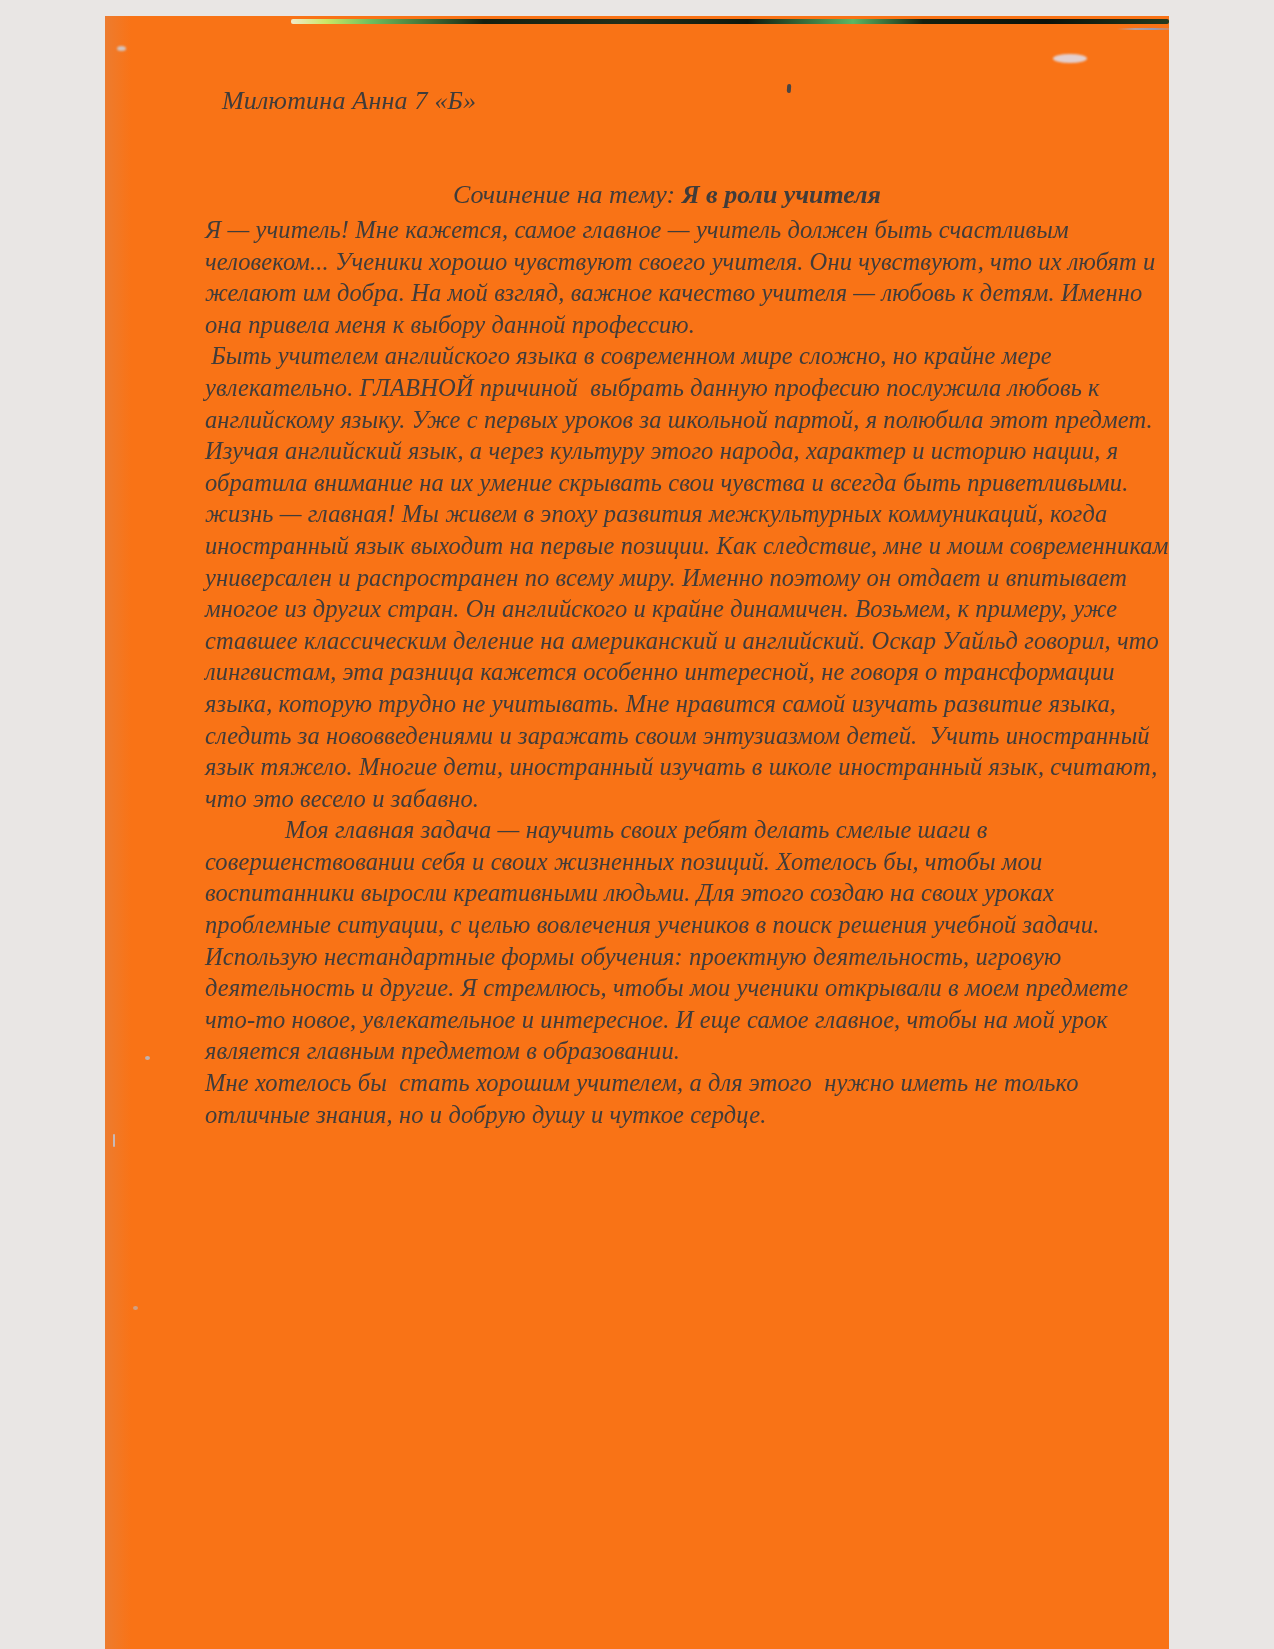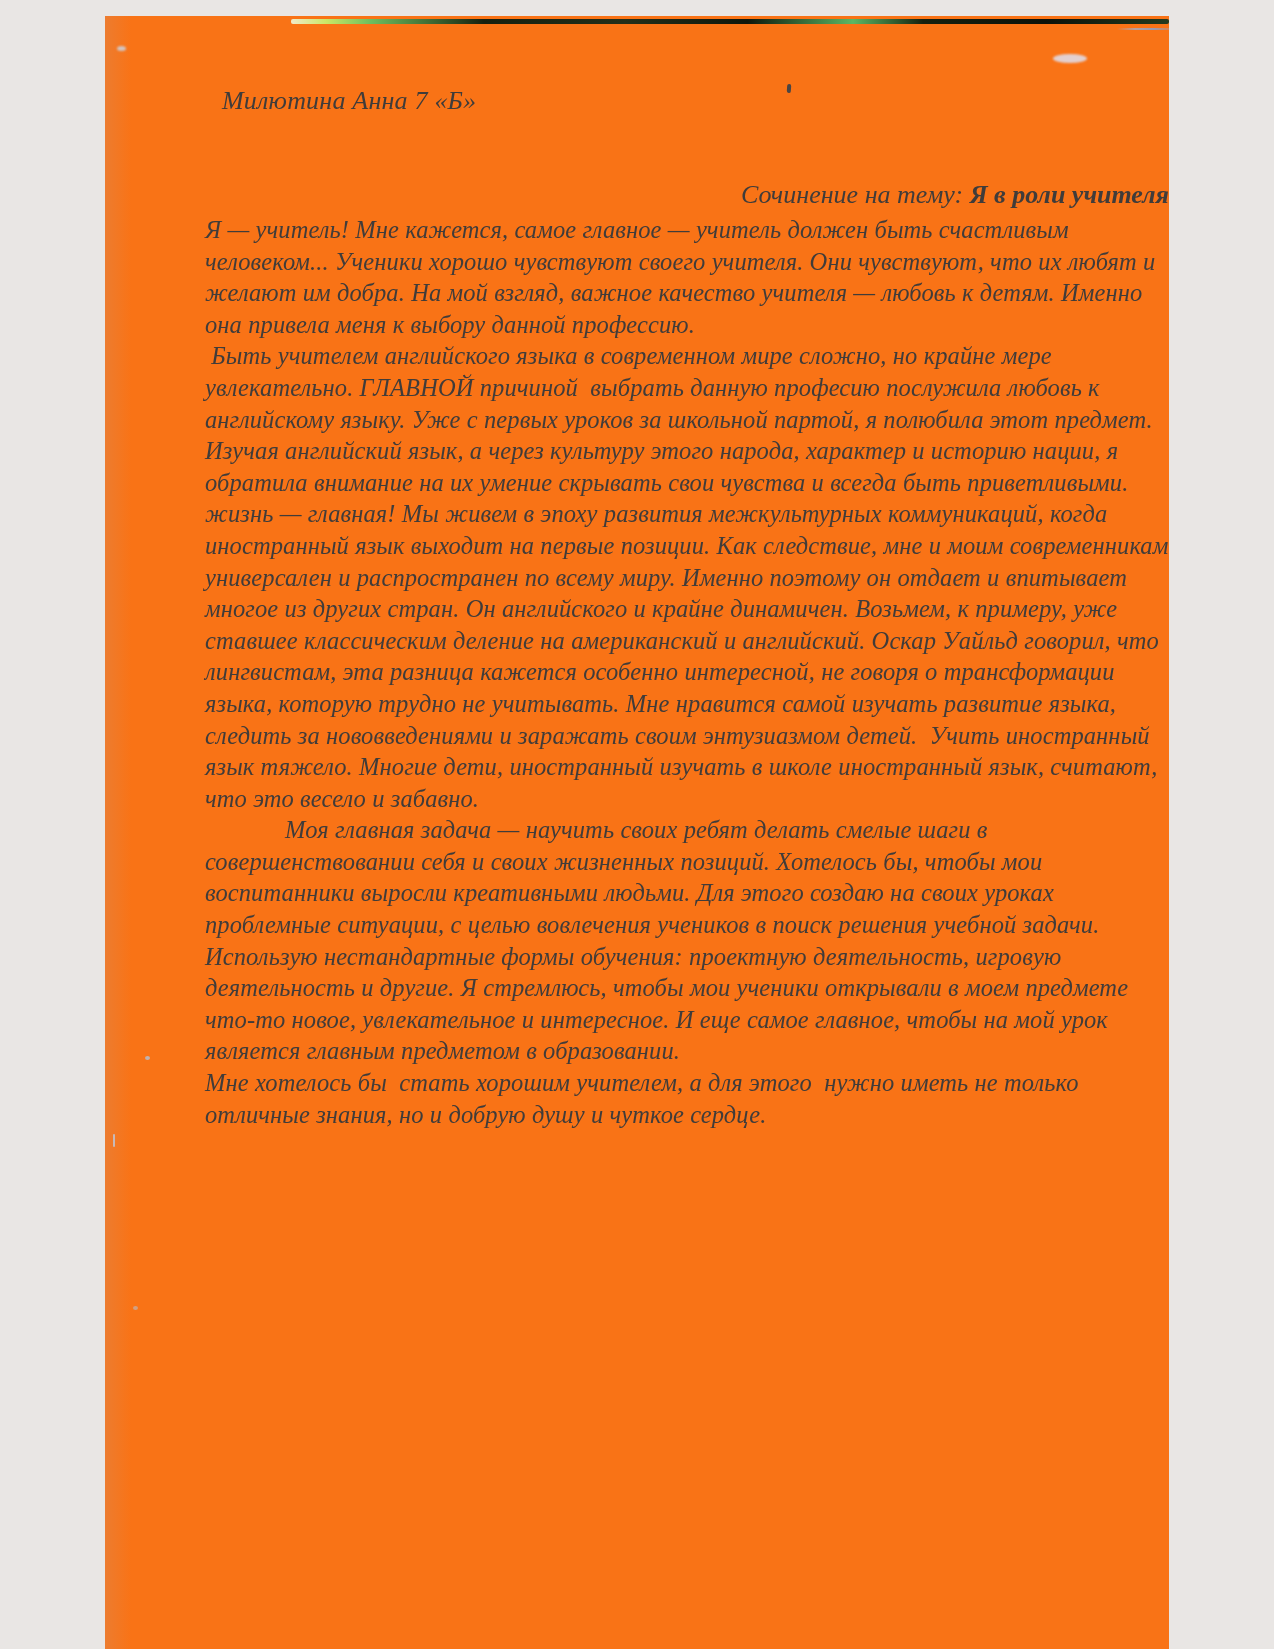--- a/index.html
+++ b/index.html
@@ -98,21 +98,21 @@
     letter-spacing: 0.2px;
     white-space: pre;
   }
   .essay-title {
     position: absolute;
     top: 134px;
     left: 0;
     width: 100%;
     padding-left: 34px;
     box-sizing: border-box;
-    text-align: right;
+    text-align: center;
     font-size: 26px;
     white-space: pre;
   }
   .essay-title .title-emphasis {
     font-weight: bold;
   }
   .essay-body {
     position: absolute;
     top: 198px;
     left: 100px;

